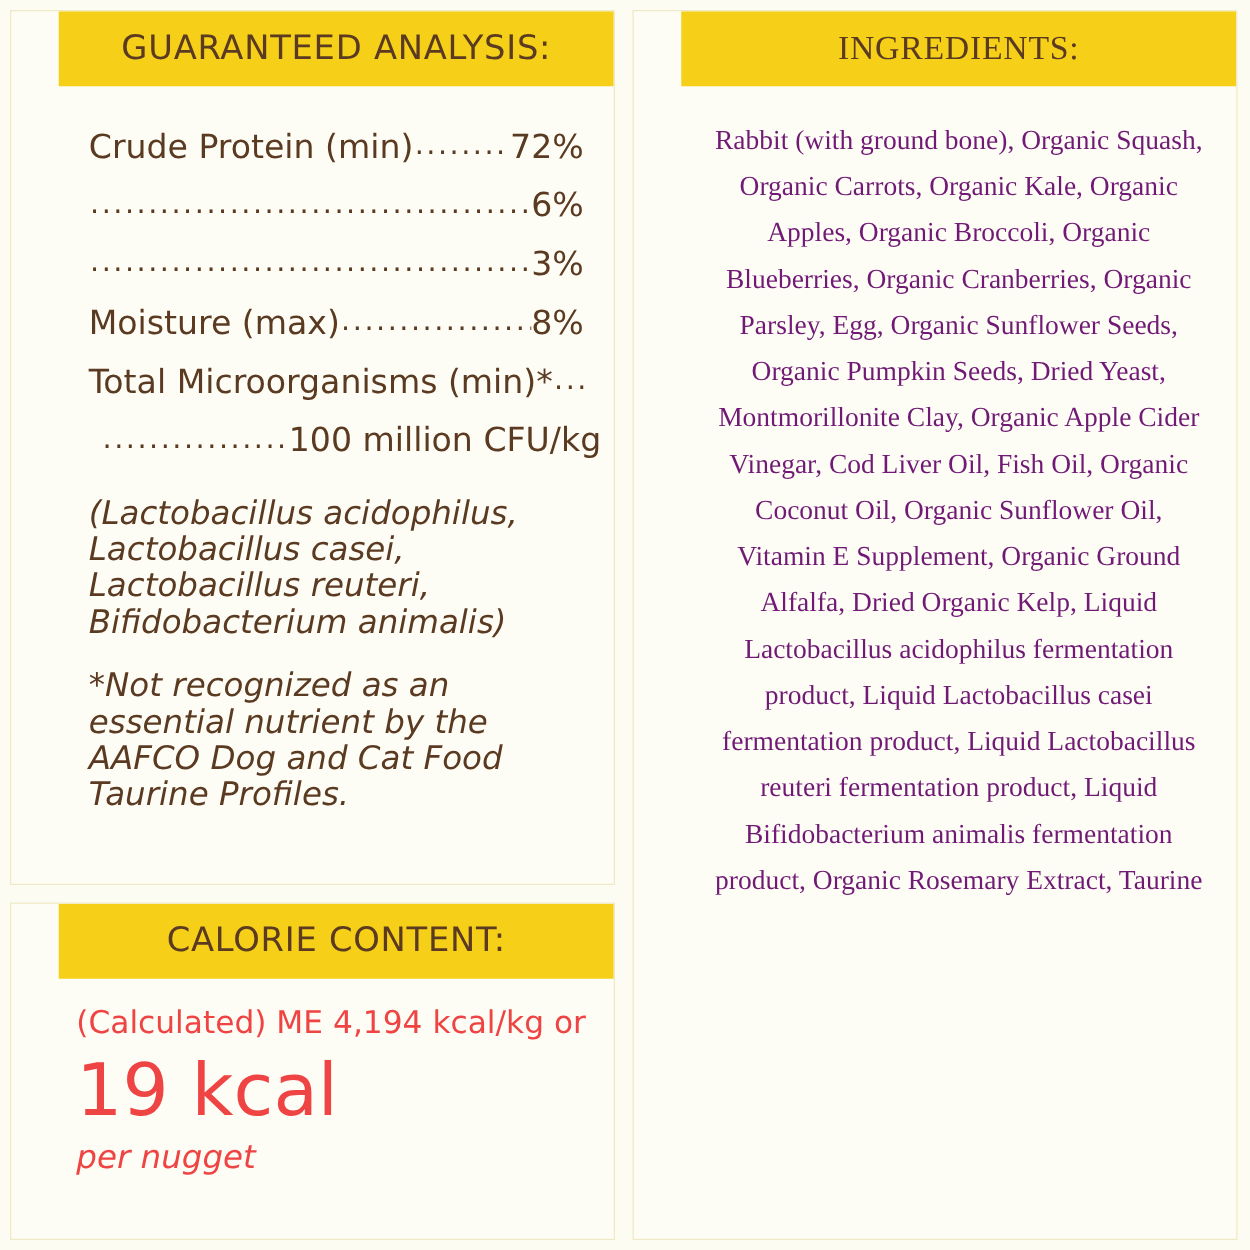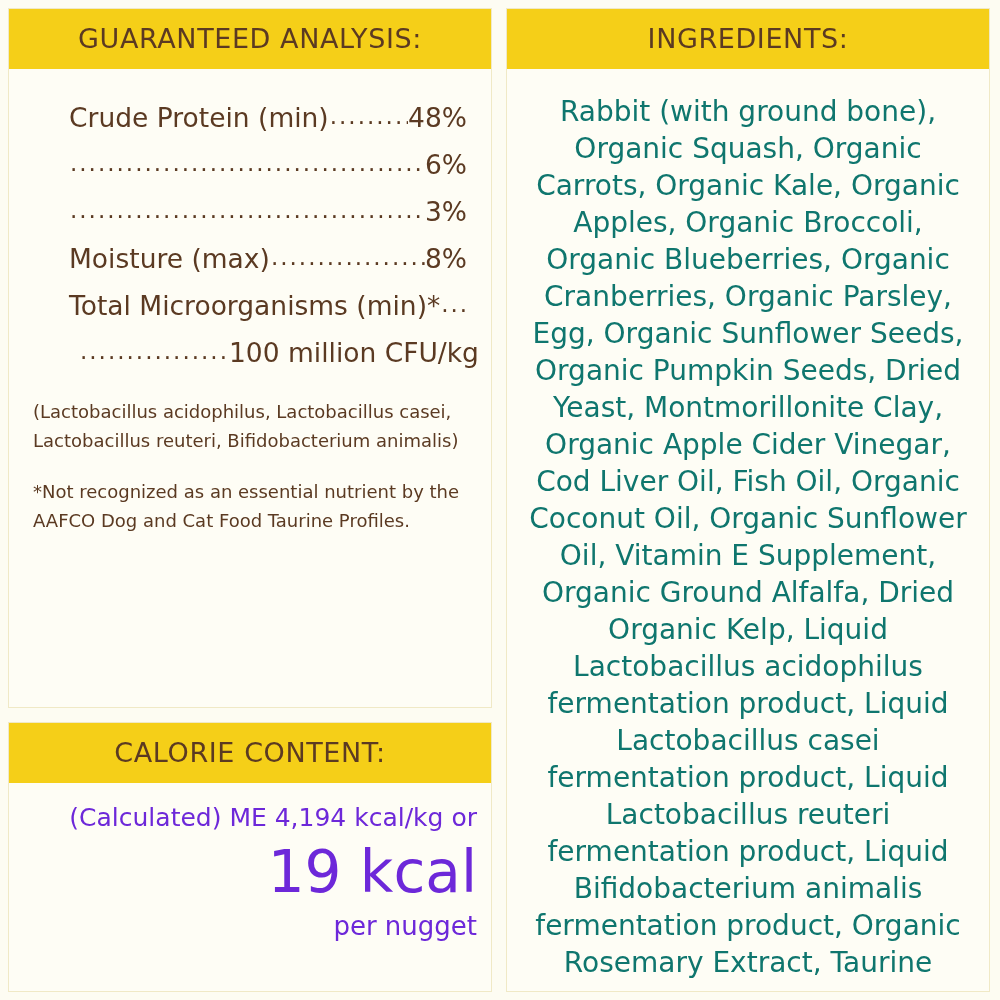--- a/index.html
+++ b/index.html
@@ -22,38 +22,39 @@
   }
   .col-left  { width: 484px; }
   .col-right { width: 484px; }
 
   .panel {
     background: #fefdf5;
     border: 1px solid #f0e9c6;
     display: flex;
     flex-direction: column;
     overflow: hidden;
+    padding-left: 38px;
   }
   .panel-header {
     background: #f5cf18;
     color: #5b3a22;
     text-align: center;
     font-size: 27px;
     letter-spacing: 0.6px;
     padding: 14px 6px 15px 6px;
     font-weight: 400;
   }
   .panel-body {
     padding: 22px 24px 18px 24px;
     color: #5b3a22;
   }
 
   
   .ga-panel { flex: 0 0 auto; height: 700px; }
-  .ga-list { margin-top: 4px; margin-left: 36px; }
+  .ga-list { margin-top: 4px; }
   .ga-row {
     display: flex;
     align-items: baseline;
     font-size: 26.5px;
     line-height: 46px;
     white-space: nowrap;
   }
   .ga-label { flex: 0 0 auto; }
   .ga-dots {
     flex: 1 1 auto;
@@ -69,65 +70,66 @@
   .ga-row-cont {
     font-size: 26.5px;
     line-height: 46px;
     display: flex;
     align-items: baseline;
     padding-left: 10px;
   }
   .ga-row-cont .ga-dots { flex: 0 0 150px; }
 
   .note {
-    font-size: 18px;
+    font-size: 26px;
     line-height: 29px;
     margin-top: 20px;
+    font-style: italic;
   }
   .note-2 { margin-top: 22px; }
   .note-3 { margin-top: 22px; }
 
   
   .cal-panel { margin-top: 14px; flex: 1 1 auto; }
   .cal-body {
     padding: 18px 14px 12px 14px;
-    text-align: right;
-    color: #6d28d9;
+    text-align: left;
+    color: #ef4444;
   }
   .cal-line1 { font-size: 25px; line-height: 34px; }
   .cal-big  { font-size: 58px; line-height: 70px; margin-top: 2px; }
-  .cal-sub  { font-size: 26px; line-height: 38px; }
+  .cal-sub  { font-size: 26px; line-height: 38px; font-style: italic; }
 
   
-  .ing-panel { flex: 1 1 auto; }
+  .ing-panel { flex: 1 1 auto; font-family: Liberation Serif, serif; }
   .ing-body {
     padding: 24px 22px 20px 22px;
     text-align: center;
-    font-size: 28px;
+    font-size: 22px;
     line-height: 37px;
-    color: #0f766e;
+    color: #701a75;
   }
 </style>
 </head>
 <body>
 
 <div id="page">
 
   <div class="col col-left">
 
     <div class="panel ga-panel">
       <div class="panel-header">GUARANTEED ANALYSIS:</div>
       <div class="panel-body">
 
         <div class="ga-list">
 
           <div class="ga-row">
             <span class="ga-label">Crude Protein (min)</span>
             <span class="ga-dots">..................................................</span>
-            <span class="ga-value">48%</span>
+            <span class="ga-value">72%</span>
           </div>
 
           <div class="ga-row">
             <span class="ga-dots">..................................................</span>
             <span class="ga-value">6%</span>
           </div>
 
           <div class="ga-row">
             <span class="ga-dots">..................................................</span>
             <span class="ga-value">3%</span>

